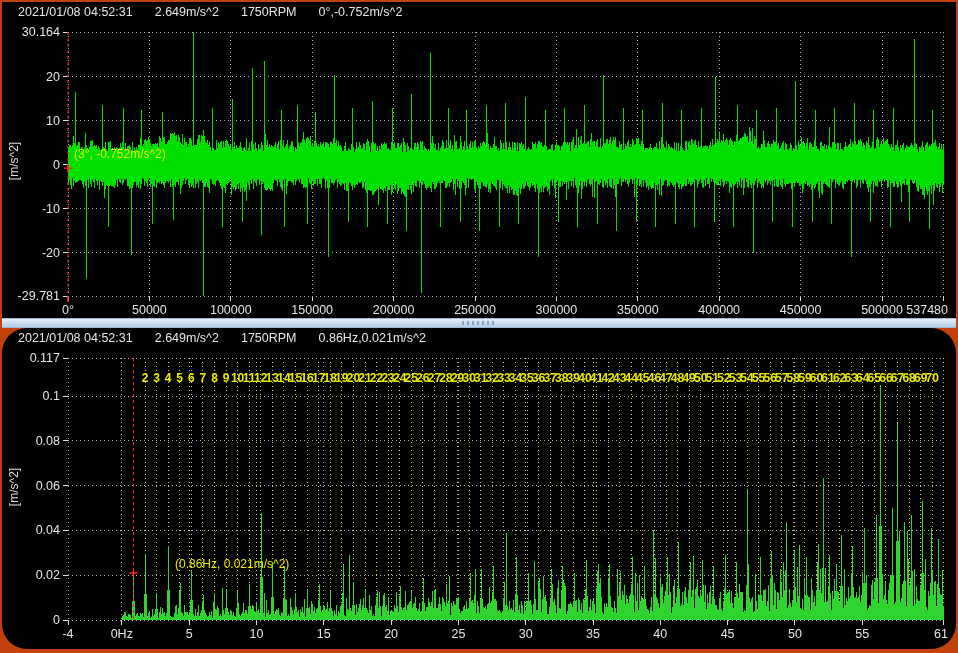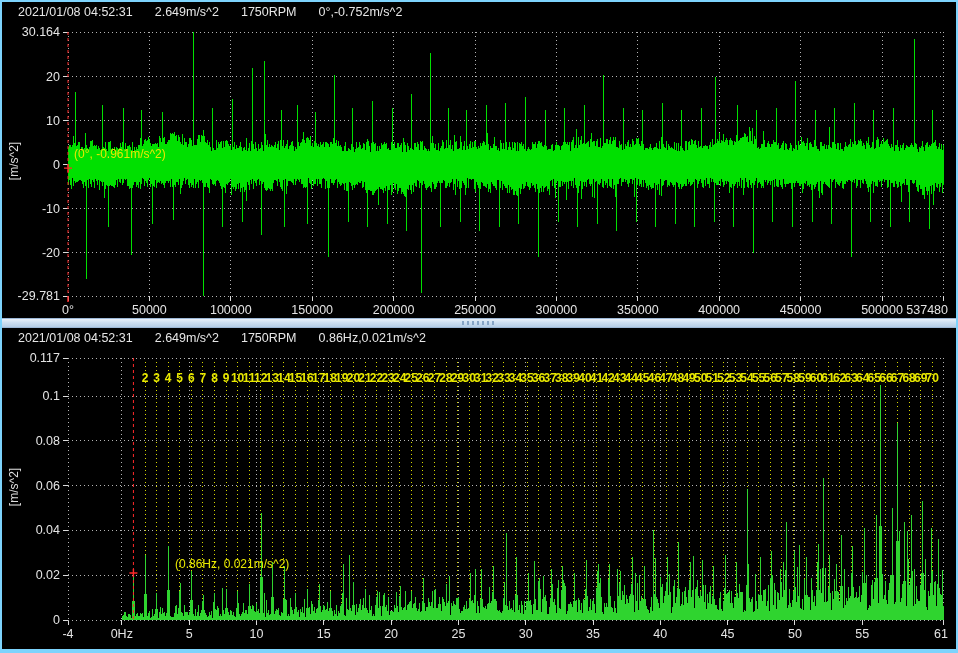--- a/index.html
+++ b/index.html
@@ -1,20 +1,20 @@
 <!DOCTYPE html>
 <html><head>
 <meta charset="utf-8">
 <style>
   html,body{margin:0;padding:0;background:#777;}
   body{font-family:"Liberation Sans", sans-serif;}
-  .window{position:relative;width:958px;height:653px;background:#7dd3fc;overflow:hidden;}
+  .window{position:relative;width:958px;height:653px;background:#c2410c;overflow:hidden;}
   .panel{position:absolute;left:2px;width:954px;background:#000;overflow:hidden;}
   .panel.top{top:2px;height:316px;}
-  .panel.bottom{top:328px;height:321px;}
+  .panel.bottom{top:328px;height:321px;border-radius:25px;}
   .splitter{position:absolute;left:2px;top:318px;width:954px;height:10px;
     background:linear-gradient(180deg,#e9f1fa 0%,#cfe0f1 40%,#b5cde5 100%);
     border-top:1px solid #9db8d6;border-bottom:1px solid #9db8d6;box-sizing:border-box;}
   .grip{width:34px;height:4px;margin:2px auto 0 auto;
     background:repeating-linear-gradient(90deg,#87a5c6 0 2px,rgba(0,0,0,0) 2px 5px);}
   .hdr{position:absolute;top:3px;left:16px;color:#e6e6e6;font-size:12.5px;white-space:nowrap;}
   .hdr span{margin-right:22px;}
   .ytitle{position:absolute;left:-18px;top:152px;width:60px;text-align:center;
     color:#dedede;font-size:12px;transform:rotate(-90deg);}
   .annot{position:absolute;color:#e8e800;font-size:12px;white-space:nowrap;pointer-events:none;}
@@ -88,21 +88,21 @@
         <line x1="66" y1="30" x2="941" y2="30" stroke="#b4b4b4" stroke-width="1" stroke-dasharray="1 3" shape-rendering="crispEdges"></line>
         <line x1="66" y1="294" x2="941" y2="294" stroke="#b4b4b4" stroke-width="1" stroke-dasharray="1 3" shape-rendering="crispEdges"></line>
         <line x1="66" y1="30" x2="66" y2="294" stroke="#b4b4b4" stroke-width="1" stroke-dasharray="1 3" shape-rendering="crispEdges"></line>
         <line x1="941" y1="30" x2="941" y2="294" stroke="#b4b4b4" stroke-width="1" stroke-dasharray="1 3" shape-rendering="crispEdges"></line>
         <path d="M66 144.7L66 182.5M67 142.6L67 178.3M68 142.5L68 183.3M69 145.2L69 186.5M70 142.7L70 176.4M71 134.0L71 184.1M72 141.2L72 179.1M73 140.4L73 181.4M74 143.5L74 179.8M75 142.5L75 180.4M76 139.6L76 178.9M77 139.9L77 177.8M78 148.8L78 178.3M79 145.4L79 179.0M80 144.8L80 181.9M81 147.4L81 186.1M82 146.4L82 179.6M83 131.3L83 184.1M84 143.4L84 179.8M85 146.2L85 178.2M86 146.8L86 185.7M87 144.5L87 177.3M88 139.1L88 182.2M89 138.8L89 185.4M90 137.9L90 177.6M91 144.4L91 179.5M92 143.0L92 185.9M93 144.1L93 177.3M94 142.5L94 178.5M95 147.4L95 182.5M96 144.4L96 177.6M97 145.7L97 188.2M98 147.6L98 179.4M99 146.9L99 179.7M100 146.8L100 183.5M101 144.8L101 179.7M102 145.9L102 195.5M103 140.0L103 186.8M104 146.7L104 182.6M105 148.9L105 184.4M106 140.1L106 194.4M107 139.8L107 183.5M108 139.4L108 183.2M109 147.2L109 183.7M110 145.5L110 183.8M111 148.6L111 185.2M112 144.8L112 185.9M113 148.5L113 182.8M114 145.4L114 177.5M115 145.7L115 184.9M116 147.3L116 177.2M117 145.8L117 180.1M118 141.0L118 180.6M119 144.9L119 177.0M120 140.0L120 183.0M121 147.1L121 181.2M122 147.4L122 177.3M123 140.7L123 177.8M124 148.0L124 177.4M125 144.0L125 184.1M126 143.8L126 183.6M127 142.8L127 187.4M128 144.9L128 186.1M129 148.1L129 179.4M130 139.9L130 185.9M131 149.1L131 183.3M132 145.1L132 179.9M133 147.8L133 180.4M134 145.2L134 184.7M135 147.4L135 183.1M136 142.8L136 186.0M137 143.1L137 179.7M138 135.7L138 186.6M139 143.0L139 182.0M140 143.8L140 176.2M141 141.5L141 176.8M142 138.3L142 183.8M143 137.3L143 179.1M144 138.7L144 181.4M145 137.9L145 185.2M146 135.4L146 178.1M147 137.0L147 176.2M148 140.9L148 185.3M149 143.5L149 182.3M150 142.2L150 184.7M151 142.2L151 184.0M152 142.2L152 185.4M153 141.1L153 177.9M154 142.1L154 185.8M155 140.8L155 180.9M156 144.7L156 179.8M157 133.5L157 181.4M158 136.1L158 179.2M159 139.7L159 181.7M160 143.4L160 180.5M161 135.8L161 182.9M162 134.8L162 185.9M163 142.2L163 181.0M164 141.9L164 179.0M165 139.6L165 179.3M166 138.0L166 181.4M167 137.7L167 178.5M168 130.9L168 185.1M169 132.4L169 176.9M170 130.8L170 185.3M171 132.2L171 180.1M172 130.4L172 182.6M173 134.2L173 184.8M174 132.6L174 180.4M175 138.6L175 179.8M176 132.8L176 182.6M177 135.1L177 177.4M178 140.1L178 192.3M179 142.3L179 186.4M180 132.4L180 182.8M181 142.6L181 178.8M182 135.5L182 176.3M183 140.3L183 182.1M184 139.5L184 178.1M185 145.2L185 176.6M186 141.7L186 182.9M187 135.5L187 185.8M188 135.9L188 180.6M189 138.0L189 185.0M190 144.2L190 183.1M191 143.9L191 185.8M192 142.6L192 176.7M193 143.1L193 185.5M194 142.5L194 182.3M195 136.6L195 179.7M196 133.0L196 186.4M197 132.7L197 178.1M198 139.8L198 179.1M199 133.1L199 177.6M200 133.5L200 181.4M201 128.0L201 181.8M202 134.4L202 184.6M203 140.0L203 185.0M204 141.4L204 180.6M205 138.4L205 184.7M206 142.7L206 185.8M207 140.4L207 190.8M208 145.1L208 176.5M209 149.0L209 177.8M210 141.4L210 181.7M211 145.9L211 183.4M212 148.1L212 181.9M213 148.4L213 183.5M214 137.7L214 179.4M215 145.5L215 177.8M216 139.7L216 178.9M217 142.1L217 180.8M218 139.5L218 183.9M219 139.4L219 186.6M220 146.3L220 184.7M221 139.4L221 185.4M222 144.8L222 185.6M223 138.7L223 191.0M224 137.9L224 181.9M225 139.3L225 183.0M226 141.5L226 180.9M227 143.9L227 179.5M228 143.3L228 177.0M229 148.0L229 192.7M230 139.7L230 185.1M231 145.1L231 186.6M232 139.9L232 185.3M233 146.7L233 188.9M234 143.0L234 187.1M235 146.2L235 181.5M236 145.6L236 186.6M237 143.8L237 180.5M238 140.4L238 189.9M239 145.0L239 185.9M240 148.8L240 183.1M241 146.1L241 185.2M242 144.9L242 189.7M243 147.7L243 187.5M244 136.0L244 198.9M245 148.8L245 180.3M246 146.1L246 183.0M247 140.5L247 188.1M248 149.1L248 177.9M249 139.1L249 182.4M250 139.1L250 176.9M251 141.8L251 186.9M252 146.6L252 179.0M253 139.9L253 180.7M254 145.5L254 183.7M255 149.0L255 177.7M256 141.8L256 177.4M257 147.2L257 182.8M258 146.4L258 178.9M259 139.8L259 181.8M260 142.8L260 182.3M261 149.0L261 180.4M262 144.4L262 186.2M263 132.4L263 188.4M264 142.6L264 189.3M265 137.7L265 188.0M266 144.8L266 186.0M267 142.3L267 187.2M268 144.9L268 189.2M269 143.0L269 187.4M270 143.5L270 189.1M271 144.9L271 180.6M272 142.8L272 177.5M273 139.7L273 178.3M274 145.8L274 178.6M275 141.5L275 183.7M276 139.0L276 177.2M277 147.8L277 180.3M278 137.5L278 184.8M279 142.3L279 186.5M280 144.0L280 188.5M281 138.0L281 178.0M282 146.3L282 186.3M283 144.2L283 176.9M284 142.0L284 192.1M285 137.6L285 183.6M286 146.8L286 179.4M287 143.8L287 179.2M288 142.7L288 179.4M289 139.7L289 179.8M290 139.1L290 180.9M291 144.0L291 182.9M292 149.4L292 176.6M293 145.4L293 183.1M294 146.6L294 178.7M295 140.6L295 177.3M296 140.1L296 178.0M297 143.8L297 180.3M298 140.7L298 176.7M299 139.7L299 181.7M300 137.4L300 182.1M301 130.0L301 186.0M302 138.1L302 184.8M303 141.0L303 186.2M304 135.6L304 185.4M305 135.0L305 185.7M306 135.6L306 176.2M307 138.0L307 180.6M308 134.4L308 181.7M309 144.2L309 186.6M310 140.6L310 177.7M311 144.5L311 184.3M312 138.5L312 181.5M313 145.4L313 181.5M314 140.6L314 176.6M315 143.8L315 184.1M316 141.9L316 177.4M317 145.2L317 182.2M318 140.2L318 182.4M319 142.6L319 186.1M320 142.1L320 177.4M321 140.2L321 176.4M322 144.8L322 177.1M323 140.3L323 186.7M324 140.4L324 178.5M325 140.8L325 186.0M326 142.4L326 182.1M327 145.3L327 186.4M328 140.2L328 177.3M329 139.9L329 180.6M330 141.5L330 180.6M331 136.2L331 182.6M332 145.3L332 181.3M333 141.0L333 178.3M334 137.6L334 176.5M335 144.4L335 186.2M336 139.4L336 179.8M337 144.4L337 181.5M338 143.1L338 184.4M339 144.7L339 183.0M340 148.6L340 181.1M341 149.3L341 181.8M342 144.2L342 187.8M343 140.1L343 180.8M344 149.4L344 188.6M345 149.1L345 189.2M346 145.7L346 189.2M347 146.9L347 179.8M348 148.0L348 181.1M349 141.7L349 183.6M350 144.9L350 188.2M351 145.3L351 183.4M352 149.5L352 186.4M353 146.8L353 183.2M354 139.8L354 182.4M355 146.2L355 183.3M356 145.2L356 179.6M357 140.4L357 181.4M358 142.6L358 181.2M359 147.1L359 178.6M360 146.3L360 186.4M361 140.8L361 184.5M362 142.2L362 179.9M363 148.0L363 188.0M364 140.0L364 190.6M365 136.5L365 180.9M366 139.4L366 188.0M367 144.4L367 188.4M368 149.5L368 189.4M369 141.0L369 188.8M370 138.6L370 192.8M371 140.2L371 192.8M372 142.4L372 191.3M373 140.8L373 189.2M374 149.2L374 187.8M375 144.3L375 186.6M376 149.4L376 202.7M377 143.7L377 185.3M378 147.4L378 187.1M379 140.9L379 186.9M380 142.9L380 187.7M381 142.3L381 190.6M382 140.1L382 186.4M383 142.2L383 188.8M384 140.7L384 184.0M385 147.3L385 191.0M386 145.5L386 187.9M387 148.2L387 187.5M388 147.5L388 182.6M389 140.3L389 192.5M390 148.4L390 190.3M391 143.2L391 181.0M392 139.7L392 185.6M393 145.5L393 188.4M394 146.2L394 182.3M395 140.6L395 191.8M396 141.4L396 189.4M397 145.4L397 186.3M398 142.8L398 185.5M399 140.8L399 191.8M400 149.5L400 190.3M401 135.9L401 192.4M402 140.0L402 193.8M403 142.6L403 195.4M404 149.6L404 184.4M405 141.2L405 187.2M406 144.2L406 187.7M407 147.6L407 182.6M408 146.3L408 188.3M409 140.3L409 191.6M410 146.6L410 183.2M411 148.4L411 189.8M412 140.7L412 181.0M413 140.6L413 183.5M414 145.2L414 185.1M415 139.7L415 178.1M416 142.3L416 179.1M417 148.2L417 186.3M418 139.2L418 180.8M419 140.4L419 181.9M420 139.4L420 182.8M421 147.9L421 179.3M422 143.7L422 181.6M423 145.5L423 186.4M424 147.0L424 187.5M425 149.1L425 185.9M426 146.5L426 184.9M427 149.1L427 184.1M428 139.3L428 185.7M429 140.7L429 189.8M430 133.9L430 180.2M431 140.5L431 182.0M432 145.9L432 186.9M433 141.6L433 186.5M434 148.4L434 184.6M435 147.8L435 181.2M436 141.1L436 179.1M437 148.9L437 181.1M438 146.3L438 183.5M439 143.6L439 181.4M440 137.7L440 180.9M441 140.4L441 177.6M442 147.2L442 178.5M443 146.1L443 186.0M444 138.3L444 186.4M445 145.6L445 184.1M446 140.3L446 181.2M447 142.6L447 184.6M448 137.5L448 180.7M449 146.9L449 179.7M450 142.8L450 176.9M451 148.8L451 187.6M452 132.6L452 182.4M453 139.5L453 192.8M454 139.3L454 177.1M455 146.9L455 184.7M456 147.2L456 178.9M457 145.7L457 187.4M458 134.0L458 183.6M459 139.9L459 186.3M460 148.3L460 178.8M461 144.3L461 180.5M462 139.4L462 182.5M463 147.5L463 192.6M464 143.6L464 186.0M465 143.5L465 176.1M466 146.8L466 186.4M467 142.4L467 177.0M468 139.4L468 177.3M469 145.5L469 178.0M470 140.4L470 176.7M471 145.3L471 177.1M472 139.3L472 186.6M473 138.8L473 190.2M474 144.5L474 180.0M475 146.9L475 183.2M476 144.1L476 185.7M477 146.0L477 182.5M478 140.9L478 187.2M479 143.8L479 180.0M480 141.1L480 180.7M481 139.2L481 183.7M482 139.8L482 184.3M483 143.3L483 184.5M484 146.4L484 186.0M485 131.0L485 182.4M486 141.9L486 189.7M487 147.7L487 186.6M488 143.6L488 190.5M489 145.6L489 180.0M490 146.4L490 181.9M491 141.6L491 184.3M492 135.4L492 183.5M493 144.0L493 186.1M494 143.8L494 187.6M495 147.6L495 178.1M496 145.8L496 177.8M497 148.8L497 179.7M498 137.8L498 186.3M499 140.9L499 178.5M500 147.3L500 187.8M501 140.9L501 181.7M502 146.9L502 183.7M503 140.9L503 185.6M504 140.3L504 185.6M505 147.9L505 190.9M506 145.4L506 182.8M507 140.0L507 190.9M508 144.9L508 185.3M509 147.5L509 187.8M510 140.2L510 186.6M511 146.0L511 192.8M512 139.8L512 192.5M513 141.1L513 188.6M514 148.5L514 193.3M515 139.9L515 193.7M516 148.8L516 184.0M517 141.0L517 185.5M518 141.6L518 192.4M519 140.2L519 187.0M520 143.8L520 181.7M521 142.3L521 186.6M522 147.3L522 186.0M523 140.0L523 184.1M524 148.5L524 179.6M525 147.3L525 184.0M526 144.7L526 185.0M527 147.2L527 187.7M528 148.0L528 186.1M529 146.5L529 181.4M530 139.9L530 184.1M531 142.1L531 182.7M532 142.0L532 185.8M533 139.6L533 190.3M534 146.3L534 181.7M535 141.6L535 186.7M536 139.3L536 192.5M537 139.4L537 191.1M538 140.5L538 186.3M539 140.2L539 190.4M540 144.4L540 184.2M541 144.6L541 189.8M542 142.6L542 185.9M543 146.8L543 184.7M544 144.0L544 184.1M545 148.2L545 189.0M546 147.0L546 186.9M547 146.8L547 192.5M548 146.6L548 179.4M549 143.2L549 177.6M550 141.9L550 183.8M551 149.1L551 176.8M552 147.6L552 186.2M553 142.8L553 195.8M554 140.1L554 180.8M555 142.7L555 179.3M556 143.2L556 178.7M557 144.3L557 185.1M558 147.9L558 185.2M559 143.8L559 178.5M560 142.9L560 184.2M561 140.3L561 179.7M562 129.9L562 182.4M563 139.8L563 179.8M564 141.6L564 197.5M565 139.9L565 180.4M566 143.1L566 187.0M567 140.4L567 178.6M568 149.0L568 179.1M569 139.7L569 183.6M570 138.0L570 178.7M571 134.7L571 186.1M572 145.5L572 176.4M573 143.0L573 183.4M574 126.9L574 185.5M575 145.9L575 178.3M576 134.6L576 191.0M577 142.9L577 183.7M578 137.7L578 178.6M579 134.1L579 197.0M580 142.4L580 186.5M581 141.2L581 179.8M582 141.2L582 184.4M583 141.5L583 179.7M584 141.1L584 185.2M585 140.1L585 177.7M586 139.1L586 176.9M587 145.0L587 181.6M588 137.4L588 183.9M589 131.2L589 182.3M590 140.0L590 195.3M591 139.3L591 177.4M592 138.9L592 195.7M593 144.4L593 179.8M594 139.3L594 178.8M595 137.1L595 176.2M596 145.1L596 181.7M597 145.4L597 183.2M598 136.3L598 180.8M599 145.7L599 177.3M600 144.2L600 185.1M601 140.4L601 186.3M602 141.2L602 178.7M603 141.4L603 183.1M604 136.8L604 180.8M605 137.2L605 185.9M606 141.6L606 176.8M607 138.4L607 184.2M608 134.5L608 184.9M609 142.0L609 185.6M610 139.3L610 176.7M611 134.8L611 186.6M612 137.5L612 183.0M613 135.3L613 195.2M614 145.2L614 184.6M615 144.6L615 181.9M616 146.1L616 182.1M617 138.6L617 177.4M618 143.0L618 176.4M619 141.7L619 184.2M620 148.2L620 180.4M621 141.6L621 179.8M622 147.3L622 176.9M623 142.4L623 179.9M624 144.4L624 177.6M625 140.2L625 182.3M626 138.3L626 184.5M627 144.6L627 181.2M628 142.4L628 176.6M629 144.5L629 177.3M630 136.8L630 181.6M631 139.4L631 177.5M632 142.8L632 195.2M633 141.5L633 176.3M634 136.1L634 180.4M635 136.8L635 183.3M636 136.4L636 177.1M637 141.5L637 184.4M638 144.1L638 181.5M639 139.1L639 184.8M640 147.0L640 178.2M641 141.6L641 185.4M642 147.6L642 177.8M643 146.1L643 181.3M644 145.9L644 186.0M645 146.0L645 184.0M646 147.1L646 188.4M647 144.9L647 182.6M648 142.0L648 184.8M649 145.7L649 187.4M650 147.6L650 185.8M651 145.9L651 185.8M652 145.4L652 181.4M653 145.4L653 184.8M654 141.4L654 182.6M655 146.1L655 187.5M656 146.7L656 181.5M657 139.3L657 193.0M658 147.4L658 176.6M659 134.9L659 193.7M660 148.4L660 183.9M661 141.6L661 182.7M662 145.2L662 178.7M663 145.9L663 178.3M664 138.9L664 178.1M665 148.1L665 185.2M666 142.1L666 183.0M667 144.2L667 184.1M668 145.6L668 179.9M669 145.0L669 181.0M670 145.8L670 182.5M671 146.6L671 184.7M672 140.3L672 182.5M673 147.7L673 180.9M674 141.4L674 179.5M675 148.5L675 181.4M676 141.2L676 184.7M677 148.7L677 187.1M678 143.6L678 181.8M679 147.0L679 186.8M680 145.7L680 185.4M681 148.4L681 184.3M682 149.0L682 182.2M683 138.8L683 183.6M684 139.3L684 183.7M685 147.7L685 177.2M686 139.9L686 182.3M687 139.2L687 179.8M688 143.3L688 183.8M689 137.1L689 183.4M690 137.8L690 182.2M691 141.7L691 179.6M692 139.1L692 178.1M693 138.0L693 177.1M694 142.8L694 177.7M695 145.6L695 186.3M696 138.7L696 181.7M697 145.3L697 179.4M698 144.1L698 176.9M699 144.2L699 180.8M700 146.0L700 185.0M701 144.1L701 185.8M702 144.2L702 178.2M703 142.9L703 183.8M704 143.5L704 176.4M705 144.3L705 182.2M706 147.0L706 182.4M707 143.2L707 186.0M708 139.5L708 176.3M709 144.8L709 180.4M710 137.2L710 177.3M711 143.0L711 180.3M712 141.8L712 181.2M713 138.4L713 181.1M714 141.3L714 182.7M715 137.0L715 182.6M716 139.1L716 182.7M717 130.5L717 178.8M718 140.5L718 183.8M719 138.1L719 177.0M720 139.3L720 179.7M721 131.8L721 184.8M722 139.5L722 183.2M723 138.0L723 179.1M724 135.9L724 181.8M725 137.8L725 179.1M726 143.2L726 180.4M727 137.5L727 191.1M728 135.5L728 185.0M729 138.0L729 186.0M730 138.9L730 182.3M731 142.7L731 176.3M732 139.0L732 183.8M733 139.7L733 181.5M734 133.0L734 180.0M735 141.6L735 185.5M736 139.4L736 180.4M737 138.0L737 184.4M738 136.4L738 176.3M739 135.8L739 186.0M740 135.3L740 177.6M741 134.7L741 193.2M742 131.1L742 186.3M743 132.3L743 176.2M744 134.8L744 179.8M745 134.3L745 185.1M746 139.7L746 186.0M747 125.1L747 178.0M748 128.6L748 183.1M749 139.1L749 185.9M750 126.0L750 181.4M751 141.6L751 181.4M752 134.1L752 183.4M753 137.3L753 178.6M754 144.0L754 176.4M755 145.5L755 185.8M756 144.6L756 181.4M757 146.5L757 180.1M758 145.7L758 182.0M759 141.7L759 185.8M760 141.9L760 184.3M761 128.6L761 186.1M762 138.2L762 178.3M763 145.2L763 179.7M764 145.2L764 177.7M765 141.3L765 183.0M766 138.6L766 181.2M767 141.8L767 178.5M768 145.2L768 183.3M769 141.8L769 179.1M770 142.3L770 184.7M771 137.8L771 178.2M772 140.3L772 184.8M773 139.9L773 177.0M774 141.9L774 184.4M775 143.0L775 185.2M776 140.6L776 184.5M777 147.3L777 178.1M778 145.9L778 182.8M779 142.7L779 185.2M780 141.0L780 186.6M781 138.8L781 177.2M782 148.3L782 182.3M783 140.5L783 185.3M784 142.4L784 181.6M785 146.9L785 181.9M786 148.1L786 181.7M787 145.6L787 181.1M788 140.8L788 181.3M789 142.7L789 187.0M790 149.3L790 178.8M791 146.4L791 180.5M792 146.8L792 185.2M793 148.7L793 180.5M794 143.4L794 179.4M795 148.3L795 181.3M796 139.4L796 180.6M797 143.2L797 183.6M798 143.4L798 184.1M799 134.5L799 181.6M800 140.2L800 191.0M801 139.4L801 186.7M802 141.2L802 181.2M803 144.2L803 181.6M804 140.7L804 178.6M805 135.6L805 184.4M806 148.4L806 182.8M807 140.5L807 184.7M808 139.5L808 181.7M809 141.6L809 187.5M810 144.8L810 184.5M811 145.2L811 182.7M812 137.7L812 187.0M813 149.1L813 185.1M814 143.8L814 182.0M815 147.0L815 180.2M816 146.5L816 189.2M817 149.0L817 195.7M818 139.7L818 178.9M819 140.1L819 191.3M820 144.0L820 193.1M821 144.3L821 181.5M822 142.4L822 180.1M823 147.0L823 181.7M824 143.1L824 183.1M825 147.0L825 183.7M826 142.5L826 184.6M827 125.3L827 186.3M828 144.7L828 177.4M829 145.6L829 177.1M830 140.3L830 180.3M831 139.9L831 178.2M832 146.3L832 176.6M833 141.9L833 186.2M834 147.1L834 179.5M835 140.6L835 181.6M836 140.6L836 182.5M837 148.4L837 183.8M838 140.8L838 181.0M839 147.4L839 178.5M840 147.3L840 185.6M841 148.8L841 187.2M842 144.7L842 182.2M843 139.7L843 182.0M844 143.8L844 179.3M845 144.5L845 179.5M846 142.7L846 177.9M847 141.9L847 178.4M848 136.7L848 178.8M849 145.4L849 181.1M850 140.1L850 179.7M851 141.5L851 178.0M852 134.7L852 180.6M853 139.3L853 176.8M854 142.6L854 186.4M855 142.0L855 184.1M856 138.0L856 177.6M857 138.6L857 177.8M858 137.3L858 186.1M859 138.5L859 177.9M860 143.9L860 180.5M861 140.5L861 182.2M862 143.3L862 176.8M863 146.8L863 179.2M864 139.2L864 182.1M865 140.7L865 186.1M866 134.8L866 189.9M867 143.0L867 185.4M868 146.2L868 183.1M869 144.8L869 182.2M870 139.6L870 179.2M871 141.1L871 191.3M872 146.6L872 180.2M873 146.1L873 184.4M874 138.4L874 183.5M875 135.3L875 185.4M876 137.2L876 178.2M877 145.0L877 179.8M878 141.7L878 178.9M879 138.6L879 185.4M880 142.0L880 179.3M881 136.4L881 177.0M882 140.2L882 179.5M883 138.9L883 178.2M884 138.2L884 178.4M885 137.2L885 186.3M886 142.1L886 184.8M887 143.6L887 177.9M888 145.7L888 185.0M889 141.6L889 181.2M890 145.3L890 180.5M891 145.8L891 184.5M892 149.4L892 184.5M893 142.8L893 179.2M894 143.1L894 181.7M895 138.1L895 185.6M896 145.0L896 185.2M897 149.0L897 179.9M898 142.7L898 184.1M899 145.8L899 199.8M900 142.7L900 182.3M901 141.2L901 180.7M902 148.2L902 182.6M903 145.5L903 177.1M904 143.3L904 183.0M905 144.3L905 182.7M906 144.6L906 189.8M907 144.6L907 182.8M908 143.4L908 177.7M909 141.3L909 178.2M910 142.6L910 181.3M911 145.0L911 181.5M912 144.1L912 181.3M913 141.3L913 178.2M914 142.4L914 185.2M915 147.1L915 189.2M916 149.5L916 189.7M917 145.0L917 183.3M918 145.7L918 186.7M919 144.3L919 186.5M920 139.1L920 192.5M921 145.4L921 192.6M922 149.1L922 197.3M923 143.4L923 184.9M924 140.9L924 189.3M925 139.7L925 192.8M926 145.1L926 188.6M927 143.2L927 190.5M928 143.7L928 183.5M929 142.1L929 191.9M930 144.9L930 183.3M931 140.8L931 203.0M932 139.6L932 189.4M933 137.6L933 180.5M934 143.6L934 184.7M935 147.2L935 185.5M936 144.9L936 181.9M937 140.8L937 190.2M938 146.5L938 184.9M939 142.4L939 181.2M940 147.6L940 191.1M941 143.4L941 183.2" stroke="#00e000" stroke-width="1" fill="none" shape-rendering="crispEdges"></path>
         <path d="M73.3 162.8L73.3 90.2M100.2 162.8L100.2 103.4M121.4 162.8L121.4 105.6M139.3 162.8L139.3 107.8M160.4 162.8L160.4 110.0M191.4 162.8L191.4 30.0M210.9 162.8L210.9 105.6M230.4 162.8L230.4 96.8M250.8 162.8L250.8 66.0M262.2 162.8L262.2 59.3M279.3 162.8L279.3 107.8M295.5 162.8L295.5 103.4M313.5 162.8L313.5 110.0M332.2 162.8L332.2 72.6M350.9 162.8L350.9 105.6M370.4 162.8L370.4 99.0M390.0 162.8L390.0 105.6M409.5 162.8L409.5 92.4M428.2 162.8L428.2 50.5M446.9 162.8L446.9 105.6M464.9 162.8L464.9 107.8M484.4 162.8L484.4 103.4M503.9 162.8L503.9 101.2M523.5 162.8L523.5 94.6M543.0 162.8L543.0 107.8M562.5 162.8L562.5 105.6M582.1 162.8L582.1 103.4M601.6 162.8L601.6 72.6M621.1 162.8L621.1 105.6M640.7 162.8L640.7 107.8M660.2 162.8L660.2 101.2M679.7 162.8L679.7 107.8M699.3 162.8L699.3 105.6M713.9 162.8L713.9 74.8M735.1 162.8L735.1 103.4M754.6 162.8L754.6 107.8M774.2 162.8L774.2 105.6M793.7 162.8L793.7 79.2M813.2 162.8L813.2 107.8M832.8 162.8L832.8 105.6M852.3 162.8L852.3 101.2M871.8 162.8L871.8 107.8M891.4 162.8L891.4 105.6M912.5 162.8L912.5 37.3M930.5 162.8L930.5 107.8M84.7 162.8L84.7 277.3M106.7 162.8L106.7 224.5M129.5 162.8L129.5 253.1M150.7 162.8L150.7 222.3M171.8 162.8L171.8 217.9M201.1 162.8L201.1 294.0M220.7 162.8L220.7 224.5M240.2 162.8L240.2 220.1M259.7 162.8L259.7 233.3M282.5 162.8L282.5 224.5M305.3 162.8L305.3 222.3M326.5 162.8L326.5 255.3M346.0 162.8L346.0 220.1M365.5 162.8L365.5 224.5M385.1 162.8L385.1 222.3M404.6 162.8L404.6 228.9M419.3 162.8L419.3 290.6M438.8 162.8L438.8 224.5M458.3 162.8L458.3 220.1M477.9 162.8L477.9 228.9M497.4 162.8L497.4 224.5M516.9 162.8L516.9 222.3M536.5 162.8L536.5 255.3M556.0 162.8L556.0 220.1M575.6 162.8L575.6 224.5M595.1 162.8L595.1 222.3M614.6 162.8L614.6 228.9M634.2 162.8L634.2 220.1M653.7 162.8L653.7 224.5M673.2 162.8L673.2 222.3M692.8 162.8L692.8 224.5M712.3 162.8L712.3 220.1M731.8 162.8L731.8 224.5M751.4 162.8L751.4 250.9M770.9 162.8L770.9 220.1M790.4 162.8L790.4 224.5M810.0 162.8L810.0 220.1M829.5 162.8L829.5 222.3M849.1 162.8L849.1 255.3M868.6 162.8L868.6 220.1M888.1 162.8L888.1 224.5M907.7 162.8L907.7 220.1M927.2 162.8L927.2 226.7" stroke="#00e000" stroke-width="1" fill="none" shape-rendering="crispEdges"></path>
         <line x1="66" y1="30" x2="66" y2="294" stroke="#ff2a2a" stroke-width="1" stroke-dasharray="3 3"></line>
         <line x1="66" y1="294" x2="66" y2="300" stroke="#ff2a2a" stroke-width="1.5"></line>
         <path d="M62 166.15520894152974L70 166.15520894152974M66 162.15520894152974L66 170.15520894152974" stroke="#ff2a2a" stroke-width="1.4" fill="none"></path>
       </svg>
-    <div class="annot" style="left:72px;top:145px;">(0°, -0.961m/s^2)</div>
+    <div class="annot" style="left:72px;top:145px;">(3°, -0.752m/s^2)</div>
   </section>
 
   <div class="splitter">
     <div class="grip"></div>
   </div>
 
   <section class="panel bottom">
     <div class="hdr">
       <span>2021/01/08 04:52:31</span><span>2.649m/s^2</span><span>1750RPM</span><span>0.86Hz,0.021m/s^2</span>
     </div>

